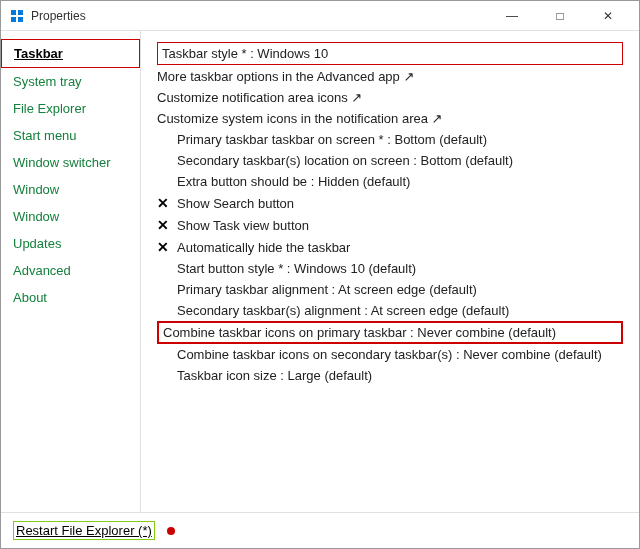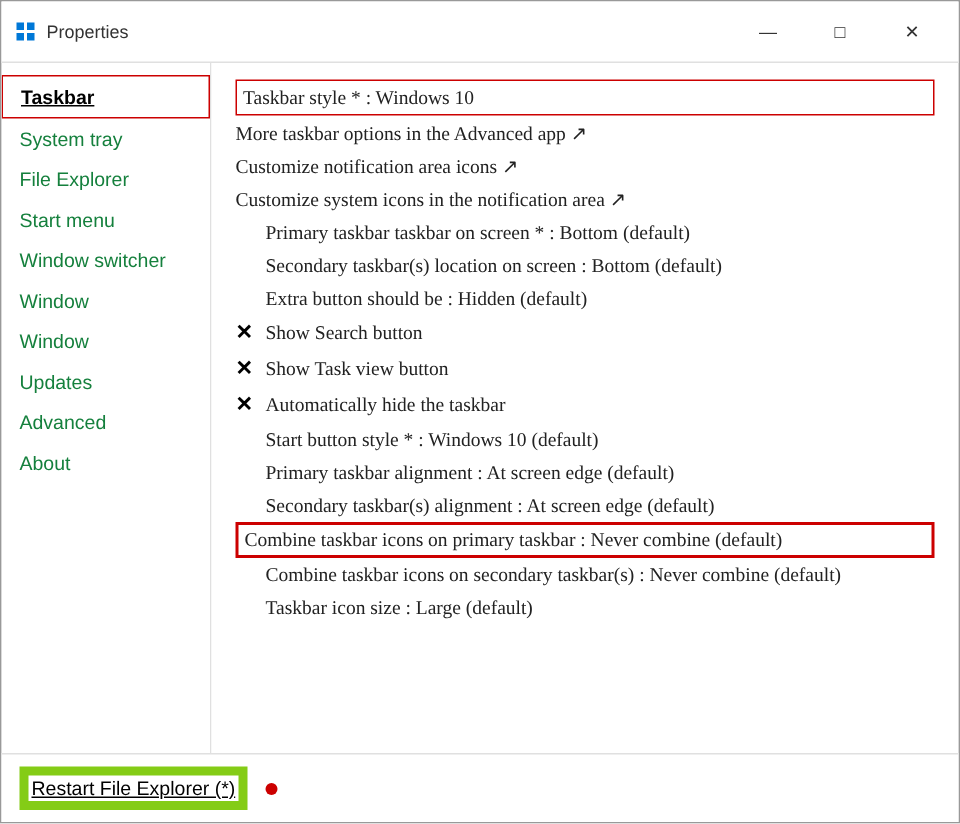--- a/index.html
+++ b/index.html
@@ -18,21 +18,21 @@
       border: 1px solid #999;
       display: flex;
       flex-direction: column;
     }
     .title-bar {
       display: flex;
       align-items: center;
       padding: 4px 8px;
       background: #ffffff;
       border-bottom: 1px solid #e0e0e0;
-      height: 41px;
+      height: 30px;
     }
     .title-bar-icon {
       width: 16px;
       height: 16px;
       margin-right: 6px;
       display: flex;
       align-items: center;
       justify-content: center;
     }
     .title-bar-title {
@@ -87,21 +87,20 @@
       padding: 10px 16px;
       overflow-y: auto;
       background: #fff;
     }
     .setting-row {
       display: flex;
       align-items: center;
       padding: 3px 0;
       font-size: 13px;
       color: #222;
-      font-family: Liberation Serif, serif;
     }
     .setting-row.highlighted {
       border: 1.5px solid #cc0000;
       padding: 3px 4px;
       margin: 1px 0;
     }
     .setting-row.boxed {
       border: 2px solid #cc0000;
       padding: 2px 4px;
     }
@@ -121,21 +120,21 @@
       display: flex;
       align-items: center;
       background: #fff;
       gap: 8px;
     }
     .footer-link {
       text-decoration: underline;
       color: #000;
       font-size: 13px;
       cursor: pointer;
-      border: 6px solid #84cc16;
+      border: 1px solid #84cc16;
       padding: 1px 2px;
     }
     .footer-dot {
       width: 8px;
       height: 8px;
       background: #cc0000;
       border-radius: 50%;
       display: inline-block;
       margin-left: 4px;
     }

